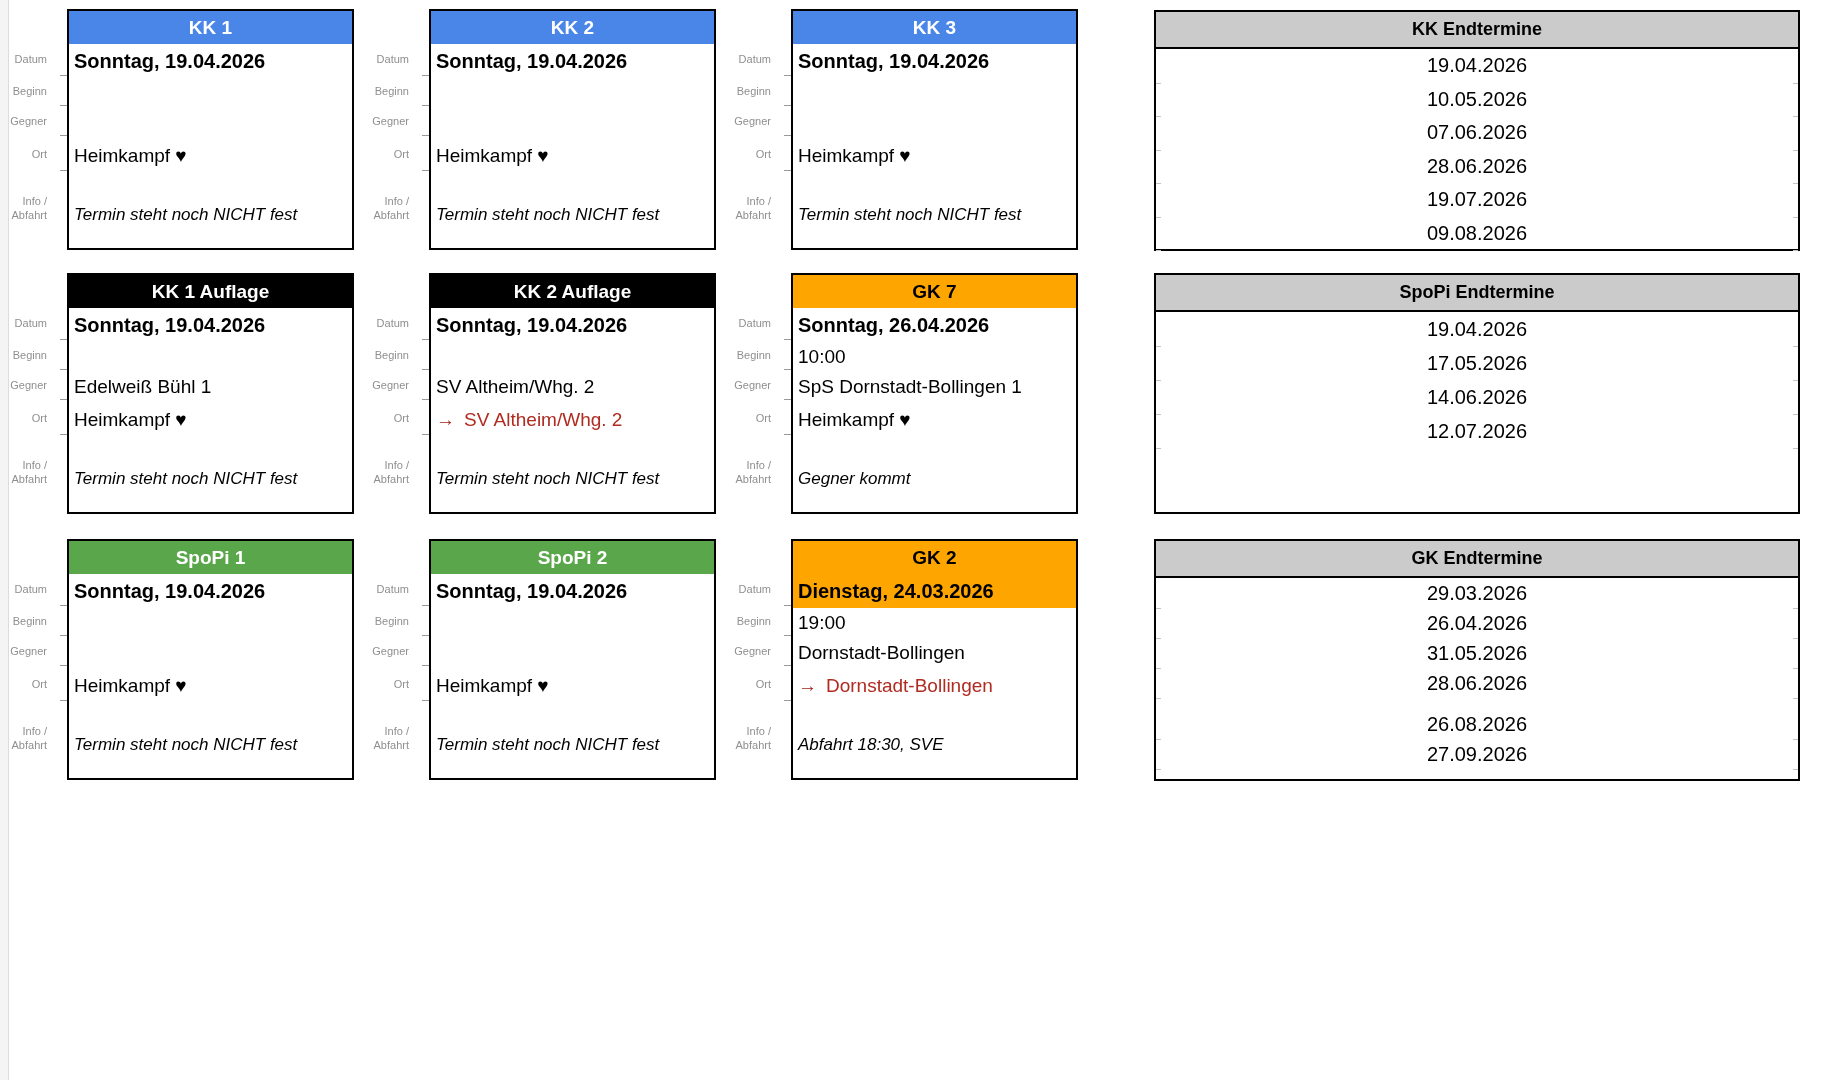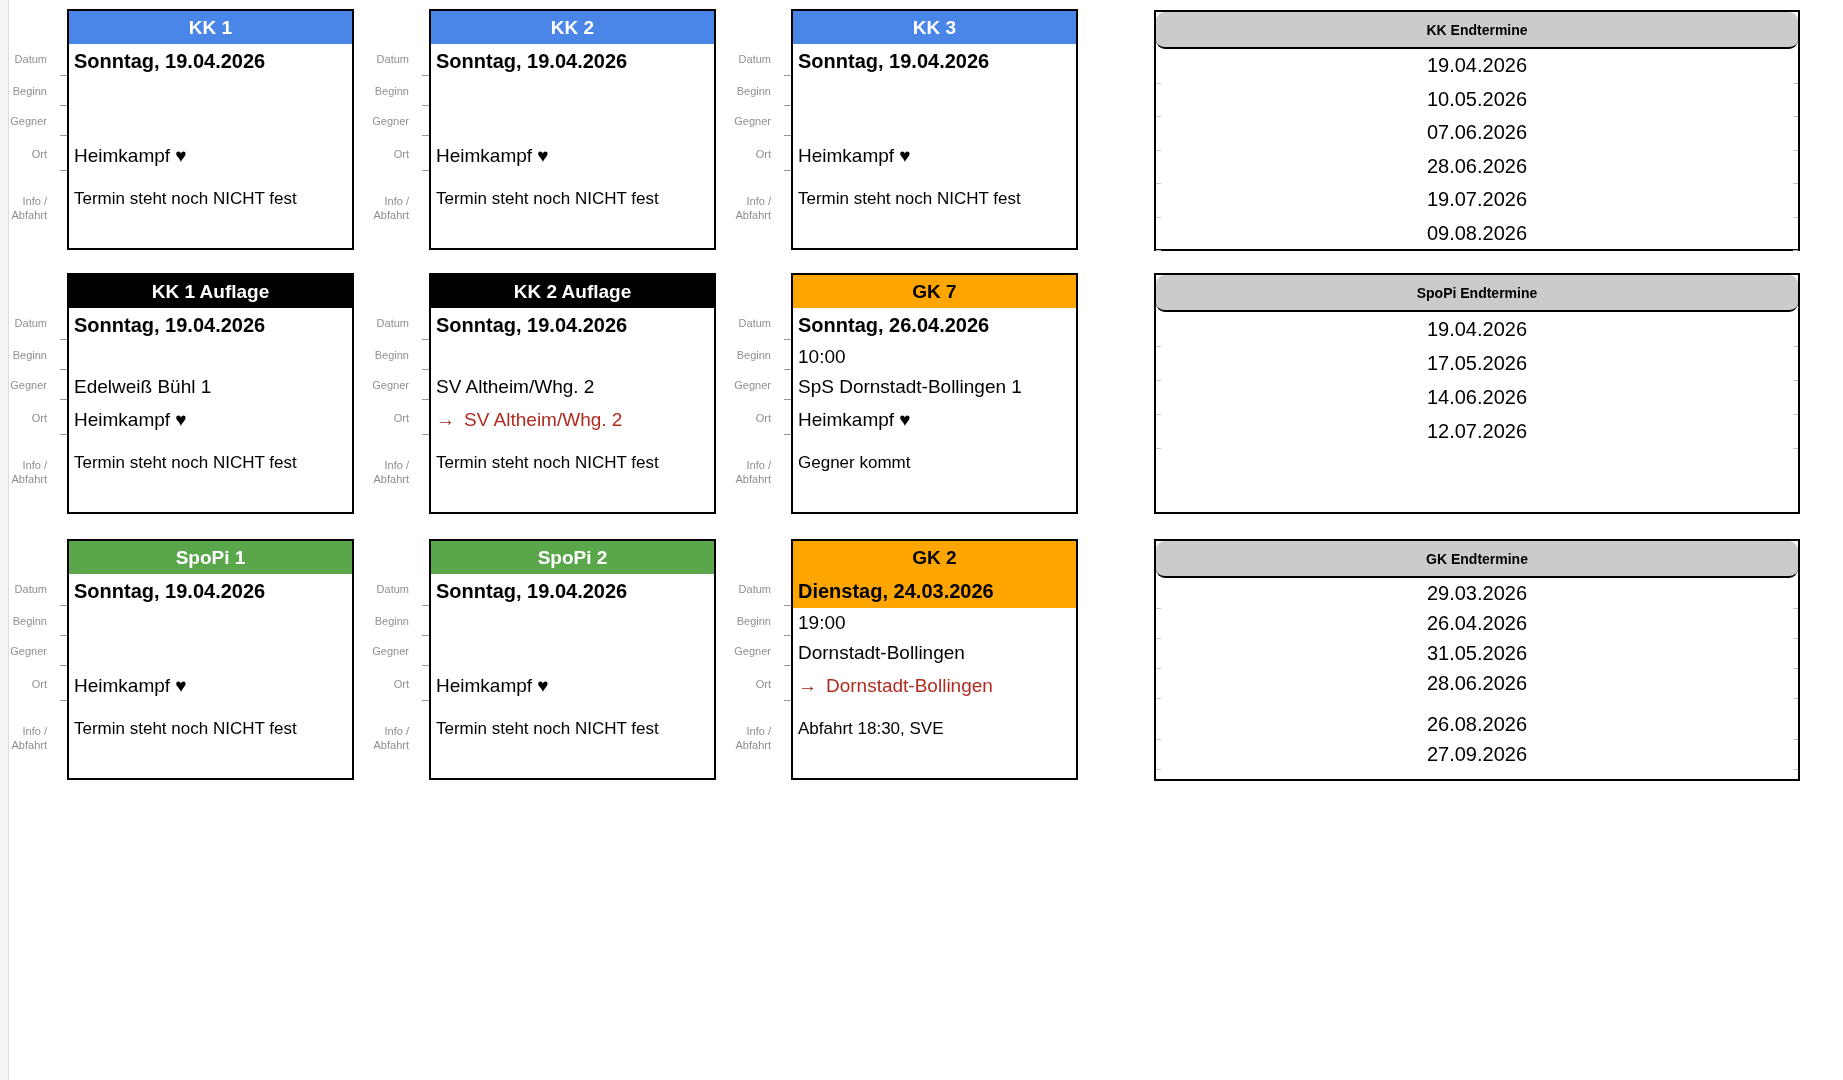--- a/index.html
+++ b/index.html
@@ -28,30 +28,30 @@
   .hdr-blue{background:#4a86e8;color:#ffffff;}
   .hdr-black{background:#000000;color:#ffffff;}
   .hdr-green{background:#5aa64b;color:#ffffff;}
   .hdr-orange{background:#ffa500;color:#000000;}
 
   .row{padding-left:5px;display:flex;align-items:center;font-size:19px;flex:0 0 auto;
     white-space:nowrap;overflow:hidden;}
   .row-datum{height:34px;font-weight:bold;font-size:20px;}
   .row-datum.hl{background:#ffa500;}
   .row-beginn{height:30px}.row-gegner{height:30px}.row-ort{height:35px}
-  .row-info{margin-top:12px;height:50px;align-items:flex-start;padding-top:4px;
-    font-size:17px;}
+  .row-info{margin-top:28px;height:50px;align-items:flex-start;padding-top:4px;
+    font-style:italic;font-size:17px;}
   .away{color:#b02b20;}
   .arrow{color:#9c1b0f;font-weight:bold;margin-right:9px;}
 
   
   .box{position:absolute;left:1154px;width:646px;border:2px solid #000;
     background:#fff;box-sizing:border-box;}
   .box-header{height:35px;background:#cbcbcb;border-bottom:2px solid #000;
-    display:flex;align-items:center;justify-content:center;font-weight:bold;font-size:14px;border-radius:9px;}
+    display:flex;align-items:center;justify-content:center;font-weight:bold;font-size:18px;}
   .ed-row{position:relative;display:flex;align-items:center;justify-content:center;font-size:20px;}
   .ed-row::before{content:"";position:absolute;left:0;bottom:-1px;width:5px;height:1px;background:#c4c4c4;}
   .ed-row::after{content:"";position:absolute;right:0;bottom:-1px;width:5px;height:1px;background:#c4c4c4;}
   .box-kk .ed-row{height:33.5px}
   .box-spopi .ed-row{height:34px}
   .box-gk .ed-row{height:30px}
   .ed-row.gap{margin-top:11px}
 
   
   .stand{position:absolute;left:1880px;top:977px;width:46px;text-align:center;

